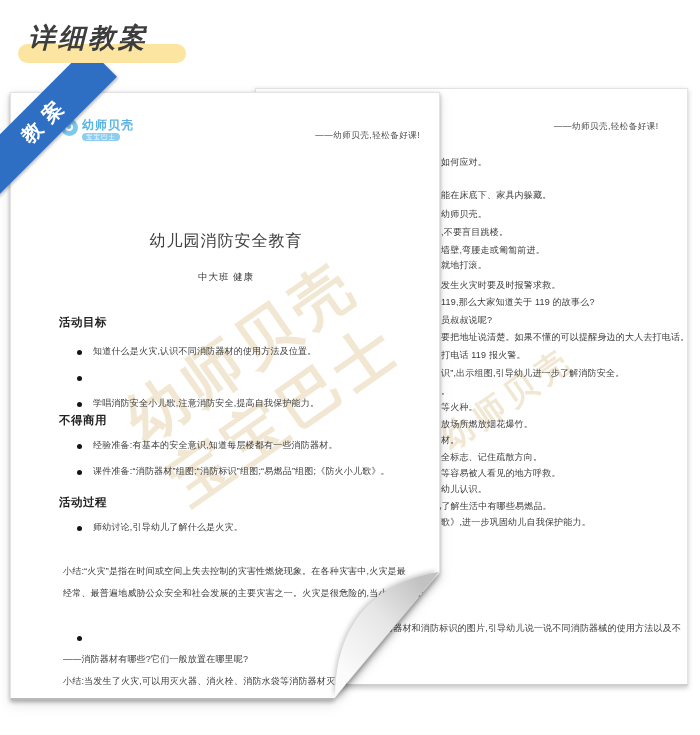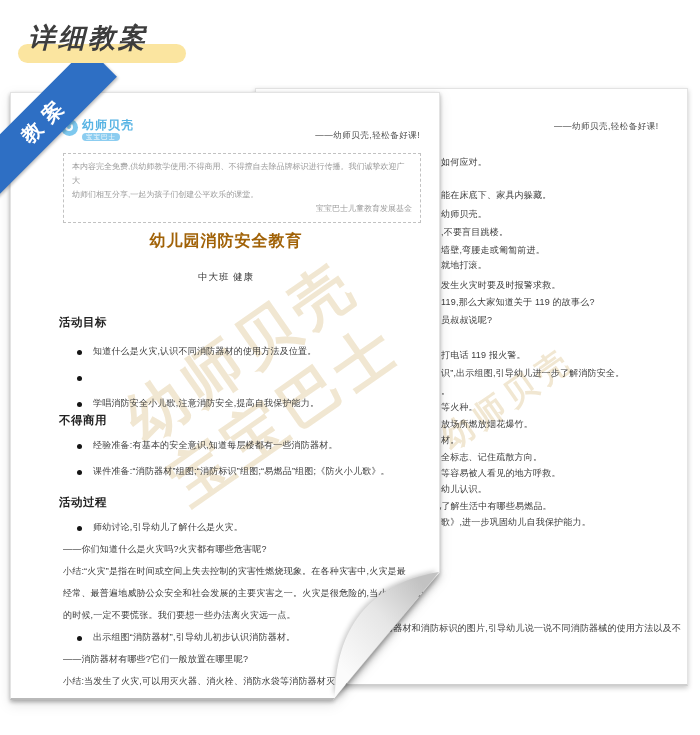--- a/index.html
+++ b/index.html
@@ -38,21 +38,21 @@
                       border:2px solid #ffffff;border-top-color:transparent;box-sizing:border-box;}
   .logo-texts{display:flex;flex-direction:column;}
   .logo-name{font-size:12px;font-weight:700;color:#58b4e4;letter-spacing:1px;line-height:12px;}
   .logo-badge{margin-top:2px;align-self:flex-start;background:#8ccdf0;color:#ffffff;font-size:6.5px;line-height:8px;
               padding:0 4px;border-radius:4px;letter-spacing:1px;}
   .tagline{font-size:8.5px;color:#4a4a4a;letter-spacing:0.5px;}
   #fp-tagline{right:19px;top:37px;}
   #fp-disclaimer{left:52px;top:60px;width:358px;border:1px dashed #c2c2c2;box-sizing:border-box;
                  padding:6px 8px;font-size:8px;color:#9b9b9b;line-height:1.75;}
   #fp-disclaimer .sig{text-align:right;}
-  #fp-title{left:0;top:138px;width:430px;text-align:center;font-size:16px;font-weight:700;color:#a16207;letter-spacing:1px;}
+  #fp-title{left:0;top:138px;width:430px;text-align:center;font-size:16px;font-weight:400;color:#404040;letter-spacing:1px;}
   #fp-subtitle{left:0;top:178px;width:430px;text-align:center;font-size:9.5px;color:#3a3a3a;letter-spacing:1px;}
   .sec-h{left:48px;font-size:11.5px;font-weight:700;color:#222222;letter-spacing:0.5px;}
   .body-line{font-size:9px;color:#3c3c3c;letter-spacing:0.2px;white-space:nowrap;}
   .b-text{left:82px;}
   .p-text{left:52px;}
   .dot{position:absolute;left:66px;width:5px;height:5px;border-radius:50%;background:#151515;}
 
   
   #bp-tagline{position:absolute;left:298px;top:32px;}
   .frag{position:absolute;font-size:9px;color:#3c3c3c;letter-spacing:0.2px;white-space:nowrap;z-index:1;}
@@ -76,20 +76,21 @@
     <div id="bp-tagline" class="tagline">——幼师贝壳,轻松备好课!</div>
     <div class="frag" style="left:185px;top:67px">如何应对。</div>
     <div class="frag" style="left:185px;top:100px">能在床底下、家具内躲藏。</div>
     <div class="frag" style="left:185px;top:119px">幼师贝壳。</div>
     <div class="frag" style="left:185px;top:137px">,不要盲目跳楼。</div>
     <div class="frag" style="left:185px;top:155px">墙壁,弯腰走或匍匐前进。</div>
     <div class="frag" style="left:185px;top:170px">就地打滚。</div>
     <div class="frag" style="left:185px;top:190px">发生火灾时要及时报警求救。</div>
     <div class="frag" style="left:185px;top:207px">119,那么大家知道关于 119 的故事么?</div>
     <div class="frag" style="left:185px;top:225px">员叔叔说呢?</div>
+    <div class="frag" style="left:185px;top:242px">要把地址说清楚。如果不懂的可以提醒身边的大人去打电话。</div>
     <div class="frag" style="left:185px;top:260px">打电话 119 报火警。</div>
     <div class="frag" style="left:185px;top:278px">识”,出示组图,引导幼儿进一步了解消防安全。</div>
     <div class="frag" style="left:185px;top:296px">。</div>
     <div class="frag" style="left:185px;top:312px">等火种。</div>
     <div class="frag" style="left:185px;top:329px">放场所燃放烟花爆竹。</div>
     <div class="frag" style="left:185px;top:345px">材。</div>
     <div class="frag" style="left:185px;top:362px">全标志、记住疏散方向。</div>
     <div class="frag" style="left:185px;top:378px">等容易被人看见的地方呼救。</div>
     <div class="frag" style="left:185px;top:394px">幼儿认识。</div>
     <div class="frag" style="left:167px;top:411px">幼儿了解生活中有哪些易燃品。</div>
@@ -104,51 +105,43 @@
 
       <div class="fp logo-row">
         <div class="logo-circle"></div>
         <div class="logo-texts">
           <div class="logo-name">幼师贝壳</div>
           <div class="logo-badge">宝宝巴士</div>
         </div>
       </div>
       <div id="fp-tagline" class="fp tagline">——幼师贝壳,轻松备好课!</div>
 
-      <div id="fp-disclaimer" class="fp">
-        <div>本内容完全免费,供幼师教学使用;不得商用、不得擅自去除品牌标识进行传播。我们诚挚欢迎广大</div>
-        <div>幼师们相互分享,一起为孩子们创建公平欢乐的课堂。</div>
-        <div class="sig">宝宝巴士儿童教育发展基金</div>
-      </div>
 
       <div id="fp-title" class="fp">幼儿园消防安全教育</div>
       <div id="fp-subtitle" class="fp">中大班 健康</div>
 
       <div class="fp sec-h" style="top:222px">活动目标</div>
       <div class="dot" style="top:257px"></div>
       <div class="fp body-line b-text" style="top:252px">知道什么是火灾,认识不同消防器材的使用方法及位置。</div>
       <div class="dot" style="top:283px"></div>
       <div class="dot" style="top:309px"></div>
       <div class="fp body-line b-text" style="top:304px">学唱消防安全小儿歌,注意消防安全,提高自我保护能力。</div>
 
       <div class="fp sec-h" style="top:320px">不得商用</div>
       <div class="dot" style="top:351px"></div>
       <div class="fp body-line b-text" style="top:346px">经验准备:有基本的安全意识,知道每层楼都有一些消防器材。</div>
       <div class="dot" style="top:377px"></div>
       <div class="fp body-line b-text" style="top:372px">课件准备:“消防器材”组图;“消防标识”组图;“易燃品”组图;《防火小儿歌》。</div>
 
       <div class="fp sec-h" style="top:402px">活动过程</div>
       <div class="dot" style="top:433px"></div>
       <div class="fp body-line b-text" style="top:428px">师幼讨论,引导幼儿了解什么是火灾。</div>
-      <div class="fp body-line p-text" style="top:450px">——你们知道什么是火灾吗?火灾都有哪些危害呢?</div>
       <div class="fp body-line p-text" style="top:472px">小结:“火灾”是指在时间或空间上失去控制的灾害性燃烧现象。在各种灾害中,火灾是最</div>
       <div class="fp body-line p-text" style="top:494px">经常、最普遍地威胁公众安全和社会发展的主要灾害之一。火灾是很危险的,当小朋友遇上</div>
-      <div class="fp body-line p-text" style="top:516px">的时候,一定不要慌张。我们要想一些办法离火灾远一点。</div>
       <div class="dot" style="top:543px"></div>
-      <div class="fp body-line b-text" style="top:538px">出示组图“消防器材”,引导幼儿初步认识消防器材。</div>
       <div class="fp body-line p-text" style="top:560px">——消防器材有哪些?它们一般放置在哪里呢?</div>
       <div class="fp body-line p-text" style="top:582px">小结:当发生了火灾,可以用灭火器、消火栓、消防水袋等消防器材灭火。它</div>
     </div>
   </div>
 
   <svg id="curl" viewBox="0 0 130 145" xmlns="http://www.w3.org/2000/svg">
     <defs>
       <linearGradient id="curlGrad" x1="90%" y1="15%" x2="20%" y2="90%">
         <stop offset="0%" stop-color="#c2c2c2"></stop>
         <stop offset="45%" stop-color="#e6e6e6"></stop>

